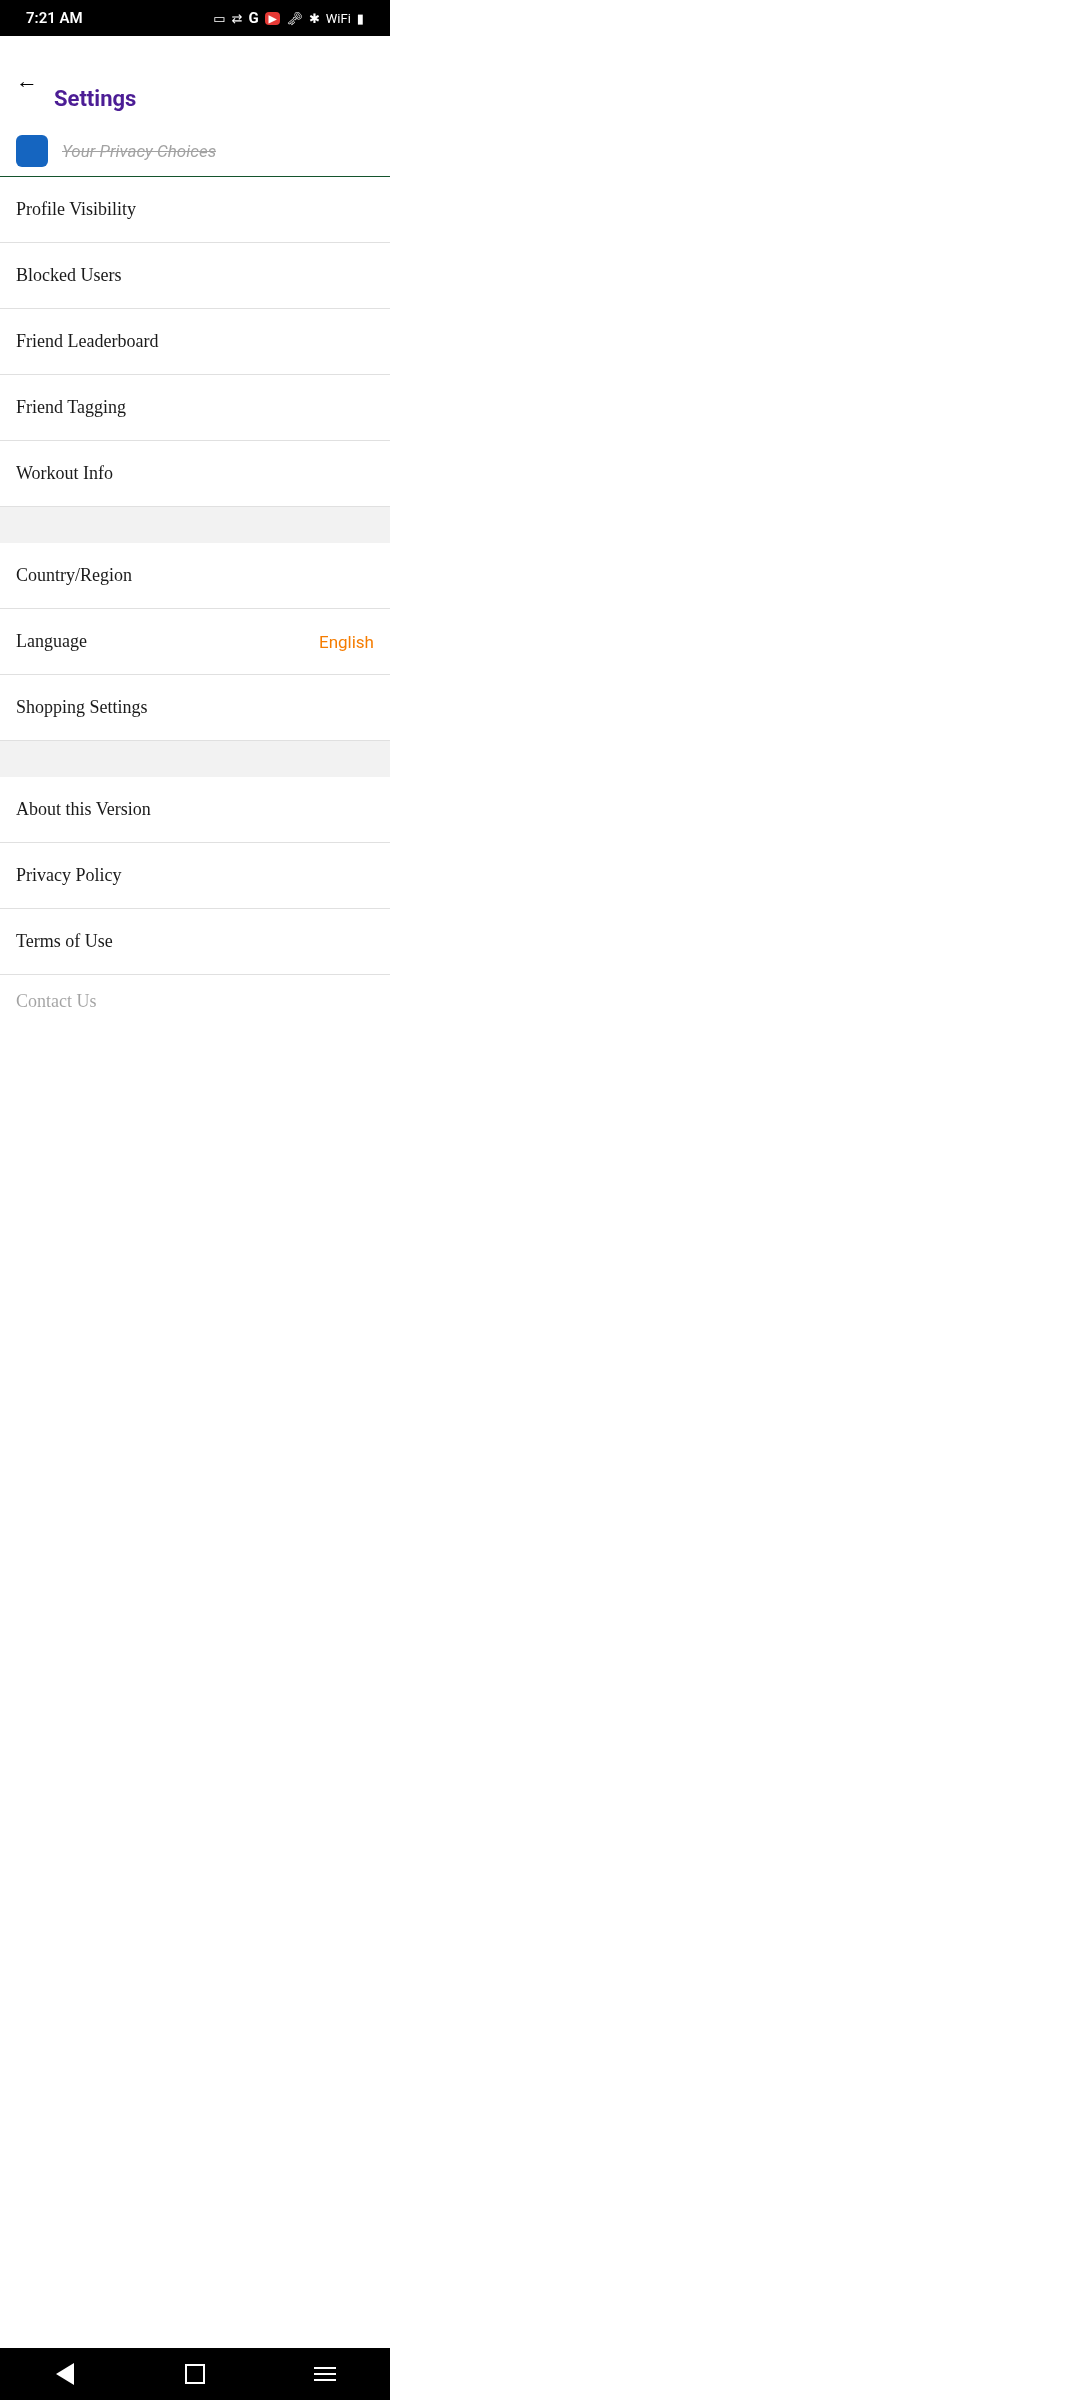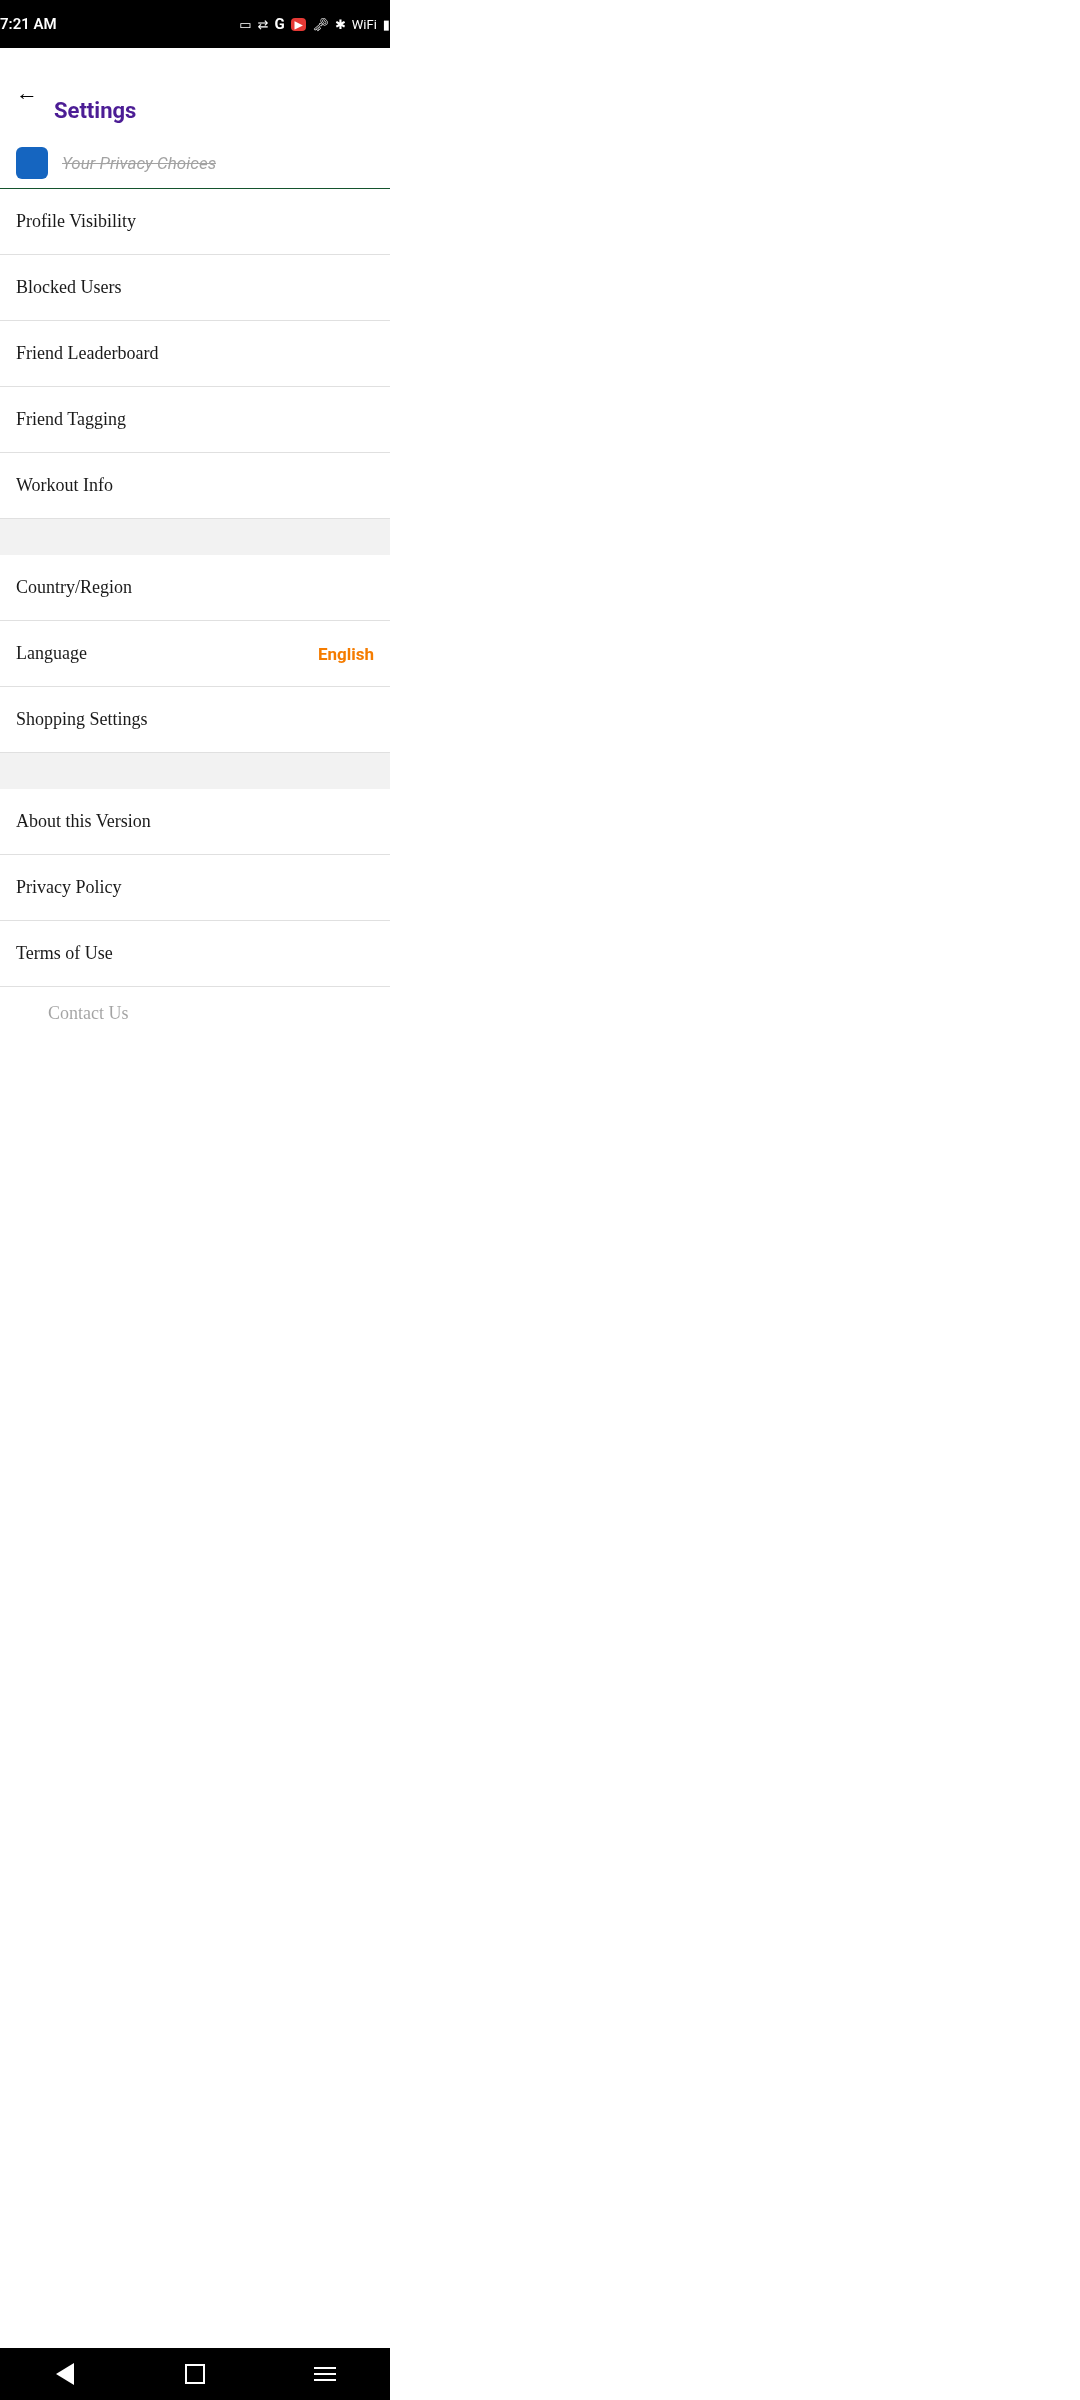--- a/index.html
+++ b/index.html
@@ -17,22 +17,22 @@
       overflow-x: hidden;
     }
 
     
     .status-bar {
       background: #000000;
       color: #ffffff;
       display: flex;
       align-items: center;
       justify-content: space-between;
-      padding: 6px 0;
-      height: 48px;
+      padding: 6px 26px;
+      height: 36px;
     }
 
     .status-time {
       font-size: 15px;
       font-weight: 600;
       color: #ffffff;
     }
 
     .status-icons {
       display: flex;
@@ -124,21 +124,21 @@
     .settings-item-label {
       font-size: 18px;
       color: #1a1a1a;
       font-weight: 400;
       font-family: Liberation Serif, serif;
     }
 
     .settings-item-value {
       font-size: 17px;
       color: #f57c00;
-      font-weight: 700;
+      font-weight: 400;
       margin-left: 6px;
     }
 
     
     .section-separator {
       height: 36px;
       background: #f2f2f2;
     }
 
     
@@ -278,21 +278,21 @@
 
     <div class="settings-item">
       <span class="settings-item-label">Privacy Policy</span>
     </div>
 
     <div class="settings-item">
       <span class="settings-item-label">Terms of Use</span>
     </div>
 
     <div class="settings-item" style="border-bottom:none; padding-bottom:10px; overflow:hidden; max-height:40px;">
-      <span class="settings-item-label" style="opacity:0.4;margin-left:32px;">Contact Us</span>
+      <span class="settings-item-label" style="opacity:0.4;">Contact Us</span>
     </div>
 
   </div>
 
 </div>
 
 <div class="nav-bar">
   <div class="nav-btn">
     <div class="nav-back-triangle"></div>
   </div>

